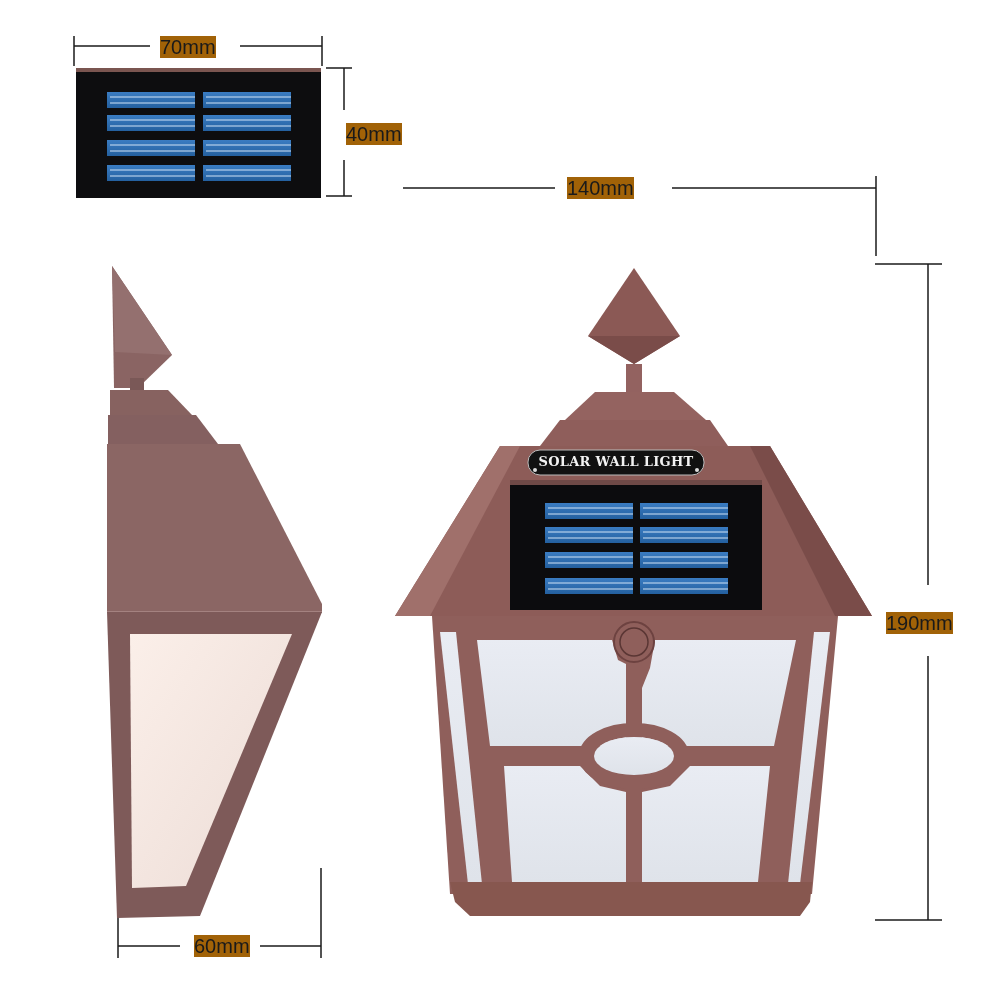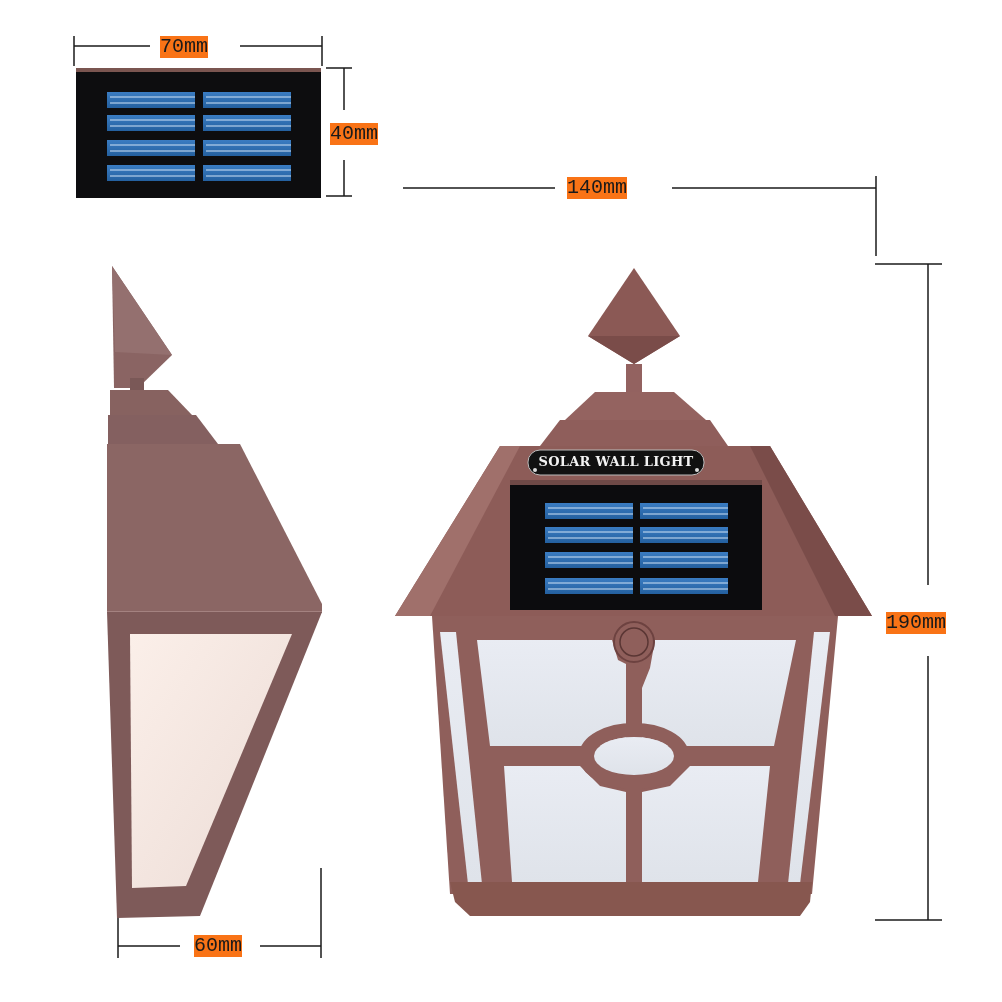--- a/index.html
+++ b/index.html
@@ -1,20 +1,20 @@
 <!DOCTYPE html>
 <html><head>
 <meta charset="utf-8">
 <style>
   html, body { margin: 0; padding: 0; background: #ffffff; }
   body { width: 1002px; height: 1002px; position: relative; overflow: hidden;
          font-family: "Liberation Sans", sans-serif; }
   .canvas { position: absolute; left: 0; top: 0; width: 1002px; height: 1002px; }
-  .dim-label { position: absolute; font-family: Liberation Mono, monospace;
-               font-size: 20px; color: #1a1a1a; white-space: nowrap; background: #f97316;
+  .dim-label { position: absolute; font-family: Liberation Sans, sans-serif;
+               font-size: 20px; color: #1a1a1a; white-space: nowrap; background: #a16207;
                line-height: 22px; }
   .plate-text { font-family: "DejaVu Serif", serif; font-weight: bold; }
 </style>
 </head>
 <body>
 
 <div class="canvas">
   <svg width="1002" height="1002" viewBox="0 0 1002 1002">
     <defs>
       <linearGradient id="cellGrad" x1="0" y1="0" x2="0" y2="1">
@@ -152,17 +152,17 @@
 
       <polygon points="450,882 812,882 810,902 800,916 470,916 455,902" fill="#87574f"></polygon>
     </g>
   </svg>
 
   
   <div class="plate-text" style="position:absolute; left:528px; top:452px; width:176px; text-align:center; color:#f2f2f2; font-size:13px; line-height:20px; letter-spacing:0.3px;">SOLAR WALL LIGHT</div>
 
   
   <div class="dim-label" style="left:160px; top:36px;">70mm</div>
-  <div class="dim-label" style="left:330px; top:123px;">40mm</div>
+  <div class="dim-label" style="left:346px; top:123px;">40mm</div>
   <div class="dim-label" style="left:567px; top:177px;">140mm</div>
   <div class="dim-label" style="left:886px; top:612px;">190mm</div>
   <div class="dim-label" style="left:194px; top:935px;">60mm</div>
 </div>
 
 </body></html>

